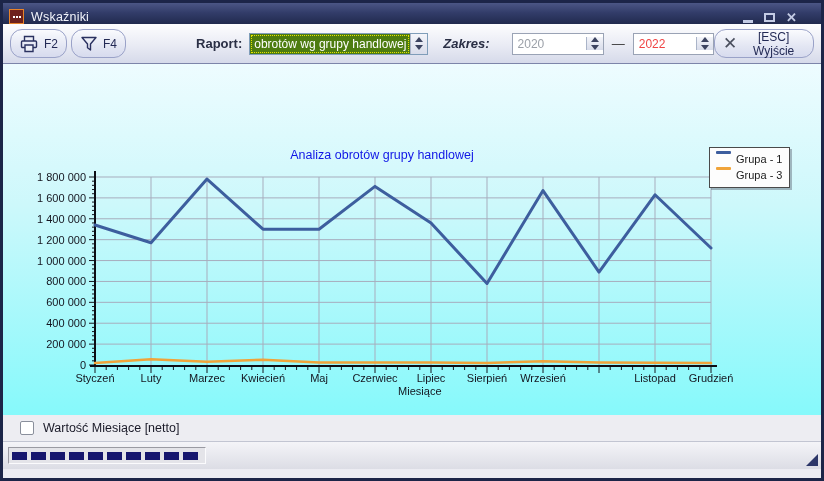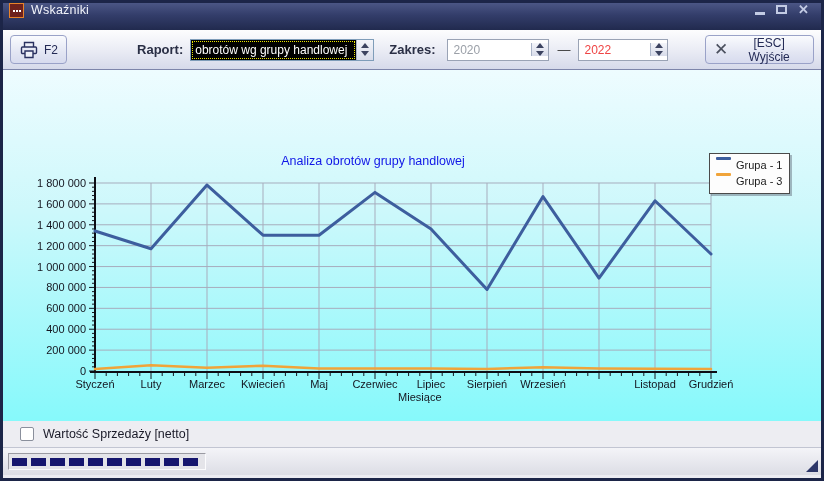--- a/index.html
+++ b/index.html
@@ -1,62 +1,62 @@
 <!DOCTYPE html>
 <html><head>
 <meta charset="utf-8">
 <style>
   * { margin:0; padding:0; box-sizing:border-box; }
   html,body { width:824px; height:481px; font-family:"Liberation Sans", sans-serif; background:#888; }
 
   .window { position:relative; width:824px; height:481px; border:3px solid #1c2548; background:#ececf2; overflow:hidden; }
 
   
-  .titlebar { height:27px; background:linear-gradient(180deg,#4b5685 0%, #333d6a 45%, #212a4e 100%);
-              display:flex; align-items:flex-start; padding:0 12px 0 6px; }
+  .titlebar { height:21px; background:linear-gradient(180deg,#4b5685 0%, #333d6a 45%, #212a4e 100%);
+              display:flex; align-items:flex-end; padding:0 24px 0 6px; }
   .app-icon { width:15px; height:15px; border:1px solid #e8832a; background:#6e211c; display:flex; align-items:center; justify-content:center; gap:1px; }
   .app-icon i { display:block; width:2px; height:2px; background:#fff; }
   .win-title { color:#f2f4fb; font-size:12.5px; margin-left:7px; letter-spacing:.2px; }
   .win-controls { margin-left:auto; display:flex; align-items:center; gap:11px; }
   .ctl-min { width:10px; height:3px; background:#c3cbe4; margin-top:7px; }
   .ctl-max { width:11px; height:9px; border:2px solid #c3cbe4; }
   .ctl-close { color:#c3cbe4; font-size:13px; font-weight:bold; line-height:1; }
 
   
   .toolbar { height:40px; background:linear-gradient(180deg,#fdfdfe 0%, #e9ebf4 55%, #d6daea 100%);
              border-bottom:1px solid #7d85aa; display:flex; align-items:center; padding:0 7px; }
-  .tbtn { height:29px; border:1px solid #9aa2c8; border-radius:4px;
+  .tbtn { height:29px; border:1px solid #9aa2c8; border-radius:12px;
           background:linear-gradient(180deg,#fafbfe 0%, #e3e6f3 60%, #d7dbee 100%);
           display:flex; align-items:center; justify-content:center; gap:5px;
           color:#232a55; font-size:12px; padding:0 8px; cursor:default; }
   .tbtn + .tbtn { margin-left:4px; }
   .tbtn svg { display:block; }
   .bar-label { font-weight:bold; font-size:13px; color:#2a2f45; }
   .lbl-report { margin-left:70px; margin-right:7px; }
   .dropdown { width:184px; height:22px; background:#fff; border:1px solid #7f9db9; display:flex; align-items:stretch; }
-  .dropdown .value { flex:1; background:#000000; color:#fff; font-size:12px; line-height:20px;
+  .dropdown .value { flex:1; background:#4d7c0f; color:#fff; font-size:12px; line-height:20px;
                      padding:0 4px; outline:1px dotted #e8e400; outline-offset:-2px; white-space:nowrap; overflow:hidden; }
   .spin { width:17px; border-left:1px solid #aab4c8; background:linear-gradient(180deg,#f4f5fa,#d8dcea);
           display:flex; flex-direction:column; align-items:center; justify-content:center; gap:3px; }
   .tri-up   { width:0; height:0; border-left:4px solid transparent; border-right:4px solid transparent; border-bottom:5px solid #3c4360; }
   .tri-down { width:0; height:0; border-left:4px solid transparent; border-right:4px solid transparent; border-top:5px solid #3c4360; }
-  .lbl-range { margin-left:15px; margin-right:12px; }
+  .lbl-range { margin-left:15px; margin-right:22px;font-style:italic; }
   .spinbox { height:22px; background:#fff; border:1px solid #9aa3b5; display:flex; align-items:center; }
   .spinbox .yr { flex:1; font-size:12px; line-height:20px; padding:0 5px; color:#ef4444; }
   .spinbox.disabled .yr { color:#9ba0a8; }
   .spin-from { width:102px; }
   .spin-to { width:90px; }
   .dash { margin:0 8px; color:#333; font-size:13px; }
   .exit-btn { margin-left:auto; width:109px; height:29px; font-size:12px; }
   .exit-x { font-size:17px; color:#4a4f5e; line-height:1; }
 
   
   .chart-region { position:relative; height:351px;
                   background:linear-gradient(180deg,#eefcff 0%, #cdf8fb 40%, #86f9fb 100%); }
-  .chart-title { position:absolute; top:84px; left:0; width:740px; text-align:center;
+  .chart-title { position:absolute; top:84px; left:9px; width:740px; text-align:center;
                  color:#1016e6; font-size:12.5px; }
   svg.chart-canvas { position:absolute; left:0; top:0; }
   svg text { font-family:"Liberation Sans", sans-serif; font-size:11px; fill:#14151f; }
   .legend { position:absolute; left:706px; top:83px; background:#fdfdfd; border:1px solid #4a4a4a;
             box-shadow:2px 2px 0 rgba(90,100,115,.45); padding:3px 7px 4px 6px; }
   .legend-item { display:flex; align-items:flex-start; gap:5px; font-size:11px; color:#1c1c1c; line-height:16px; white-space:nowrap; }
   .legend-swatch { width:15px; height:3px; border-radius:1px; }
 
   
   .footer-panel { height:27px; background:#ededf2; border-bottom:1px solid #c2c5d2;
@@ -97,20 +97,26 @@
   <div class="toolbar">
     <button class="tbtn">
       <svg width="20" height="18" viewBox="0 0 20 18">
         <g fill="none" stroke="#2a3160" stroke-width="1.4">
           <path d="M5.5 6 V1.5 h9 V6"></path>
           <rect x="2.5" y="6" width="15" height="6.5" rx="1"></rect>
           <path d="M6 10 h8 v6.5 h-8 z" fill="#eef0f8"></path>
         </g>
       </svg>
       <span>F2</span>
+    </button>
+    <button class="tbtn">
+      <svg width="18" height="18" viewBox="0 0 18 18">
+        <path d="M2 2.5 h14 l-5.5 6.5 v6 l-3 -2.2 v-3.8 z" fill="none" stroke="#2a3160" stroke-width="1.4" stroke-linejoin="round"></path>
+      </svg>
+      <span>F4</span>
     </button>
 
     <span class="bar-label lbl-report">Raport:</span>
     <div class="dropdown">
       <span class="value">obrotów wg grupy handlowej</span>
       <span class="spin">
           <i class="tri-up"></i>
           <i class="tri-down"></i>
         </span>
     </div>
@@ -297,21 +303,21 @@
       </div>
       <div class="legend-item">
         <span class="legend-swatch" style="background: rgb(240, 164, 58);"></span>
         <span>Grupa - 3</span>
       </div>
     </div>
   </div>
 
   <div class="footer-panel">
     <span class="checkbox"></span>
-    <span class="checkbox-label">Wartość Sprzedaży [netto]</span>
+    <span class="checkbox-label">Wartość Miesiące [netto]</span>
   </div>
 
   <div class="statusbar">
     <div class="progress-track" id="progress-track">
         <div class="pblock"></div>
         <div class="pblock"></div>
         <div class="pblock"></div>
         <div class="pblock"></div>
         <div class="pblock"></div>
         <div class="pblock"></div>

